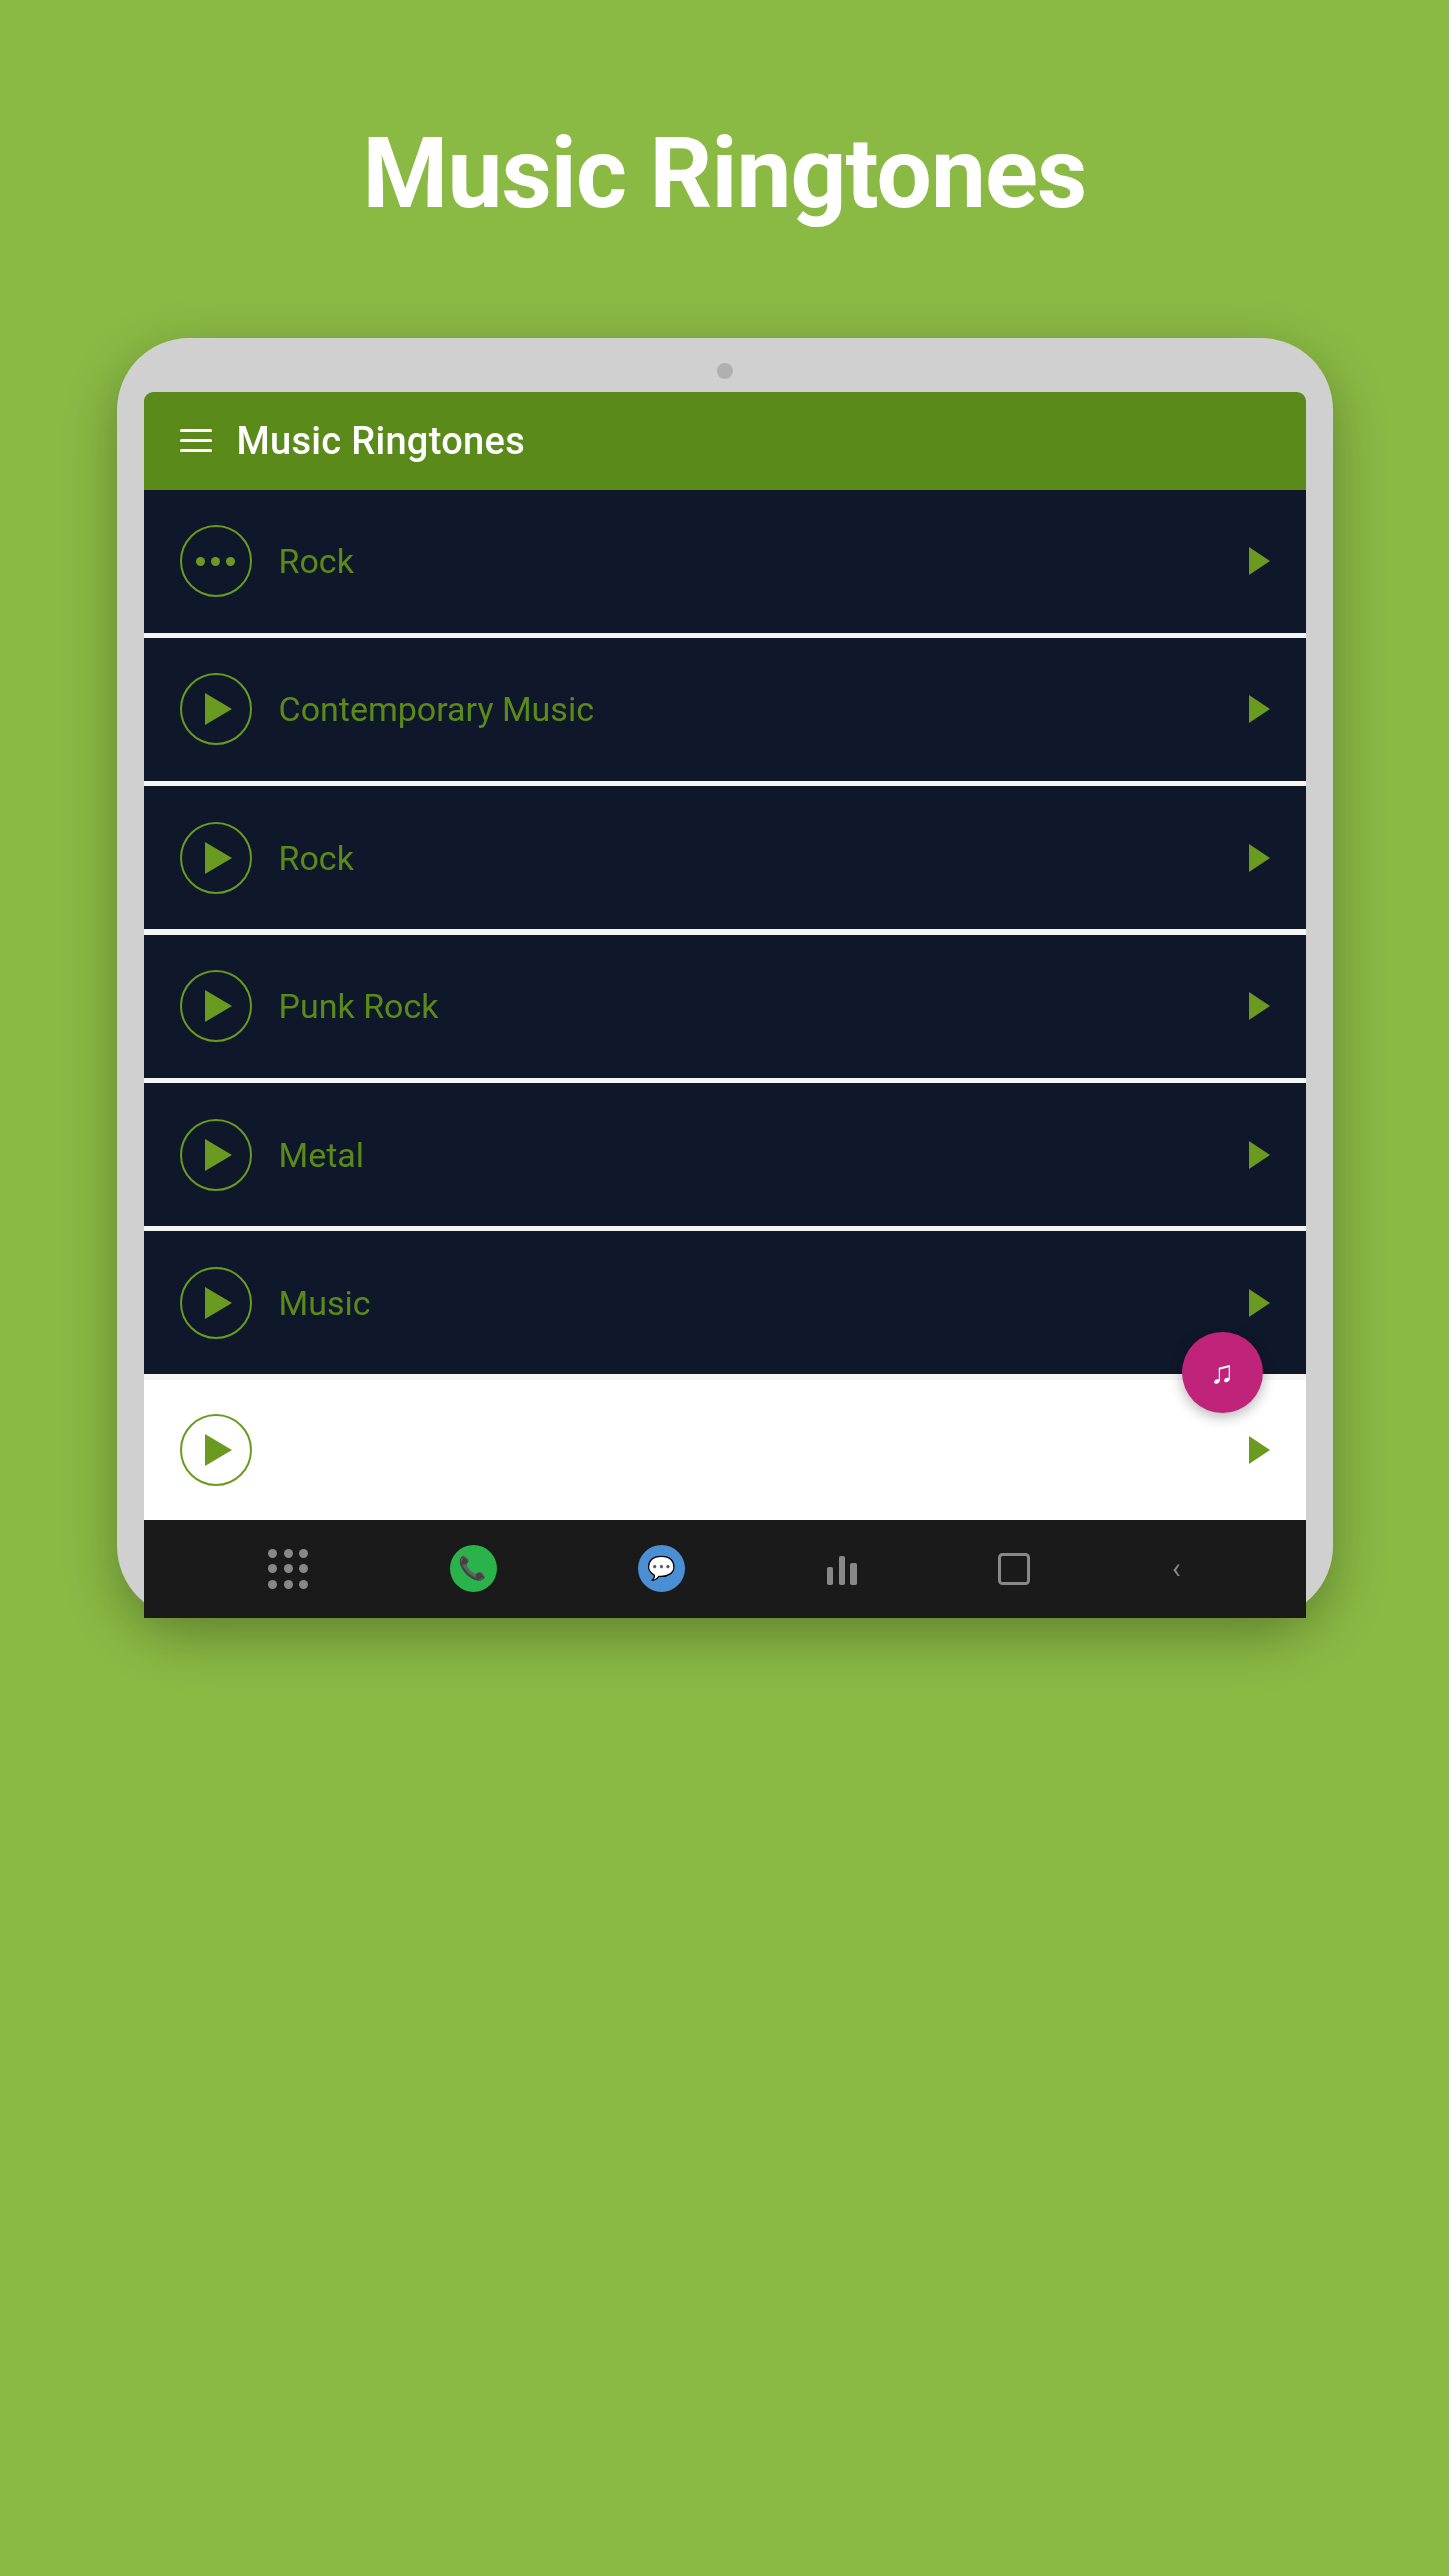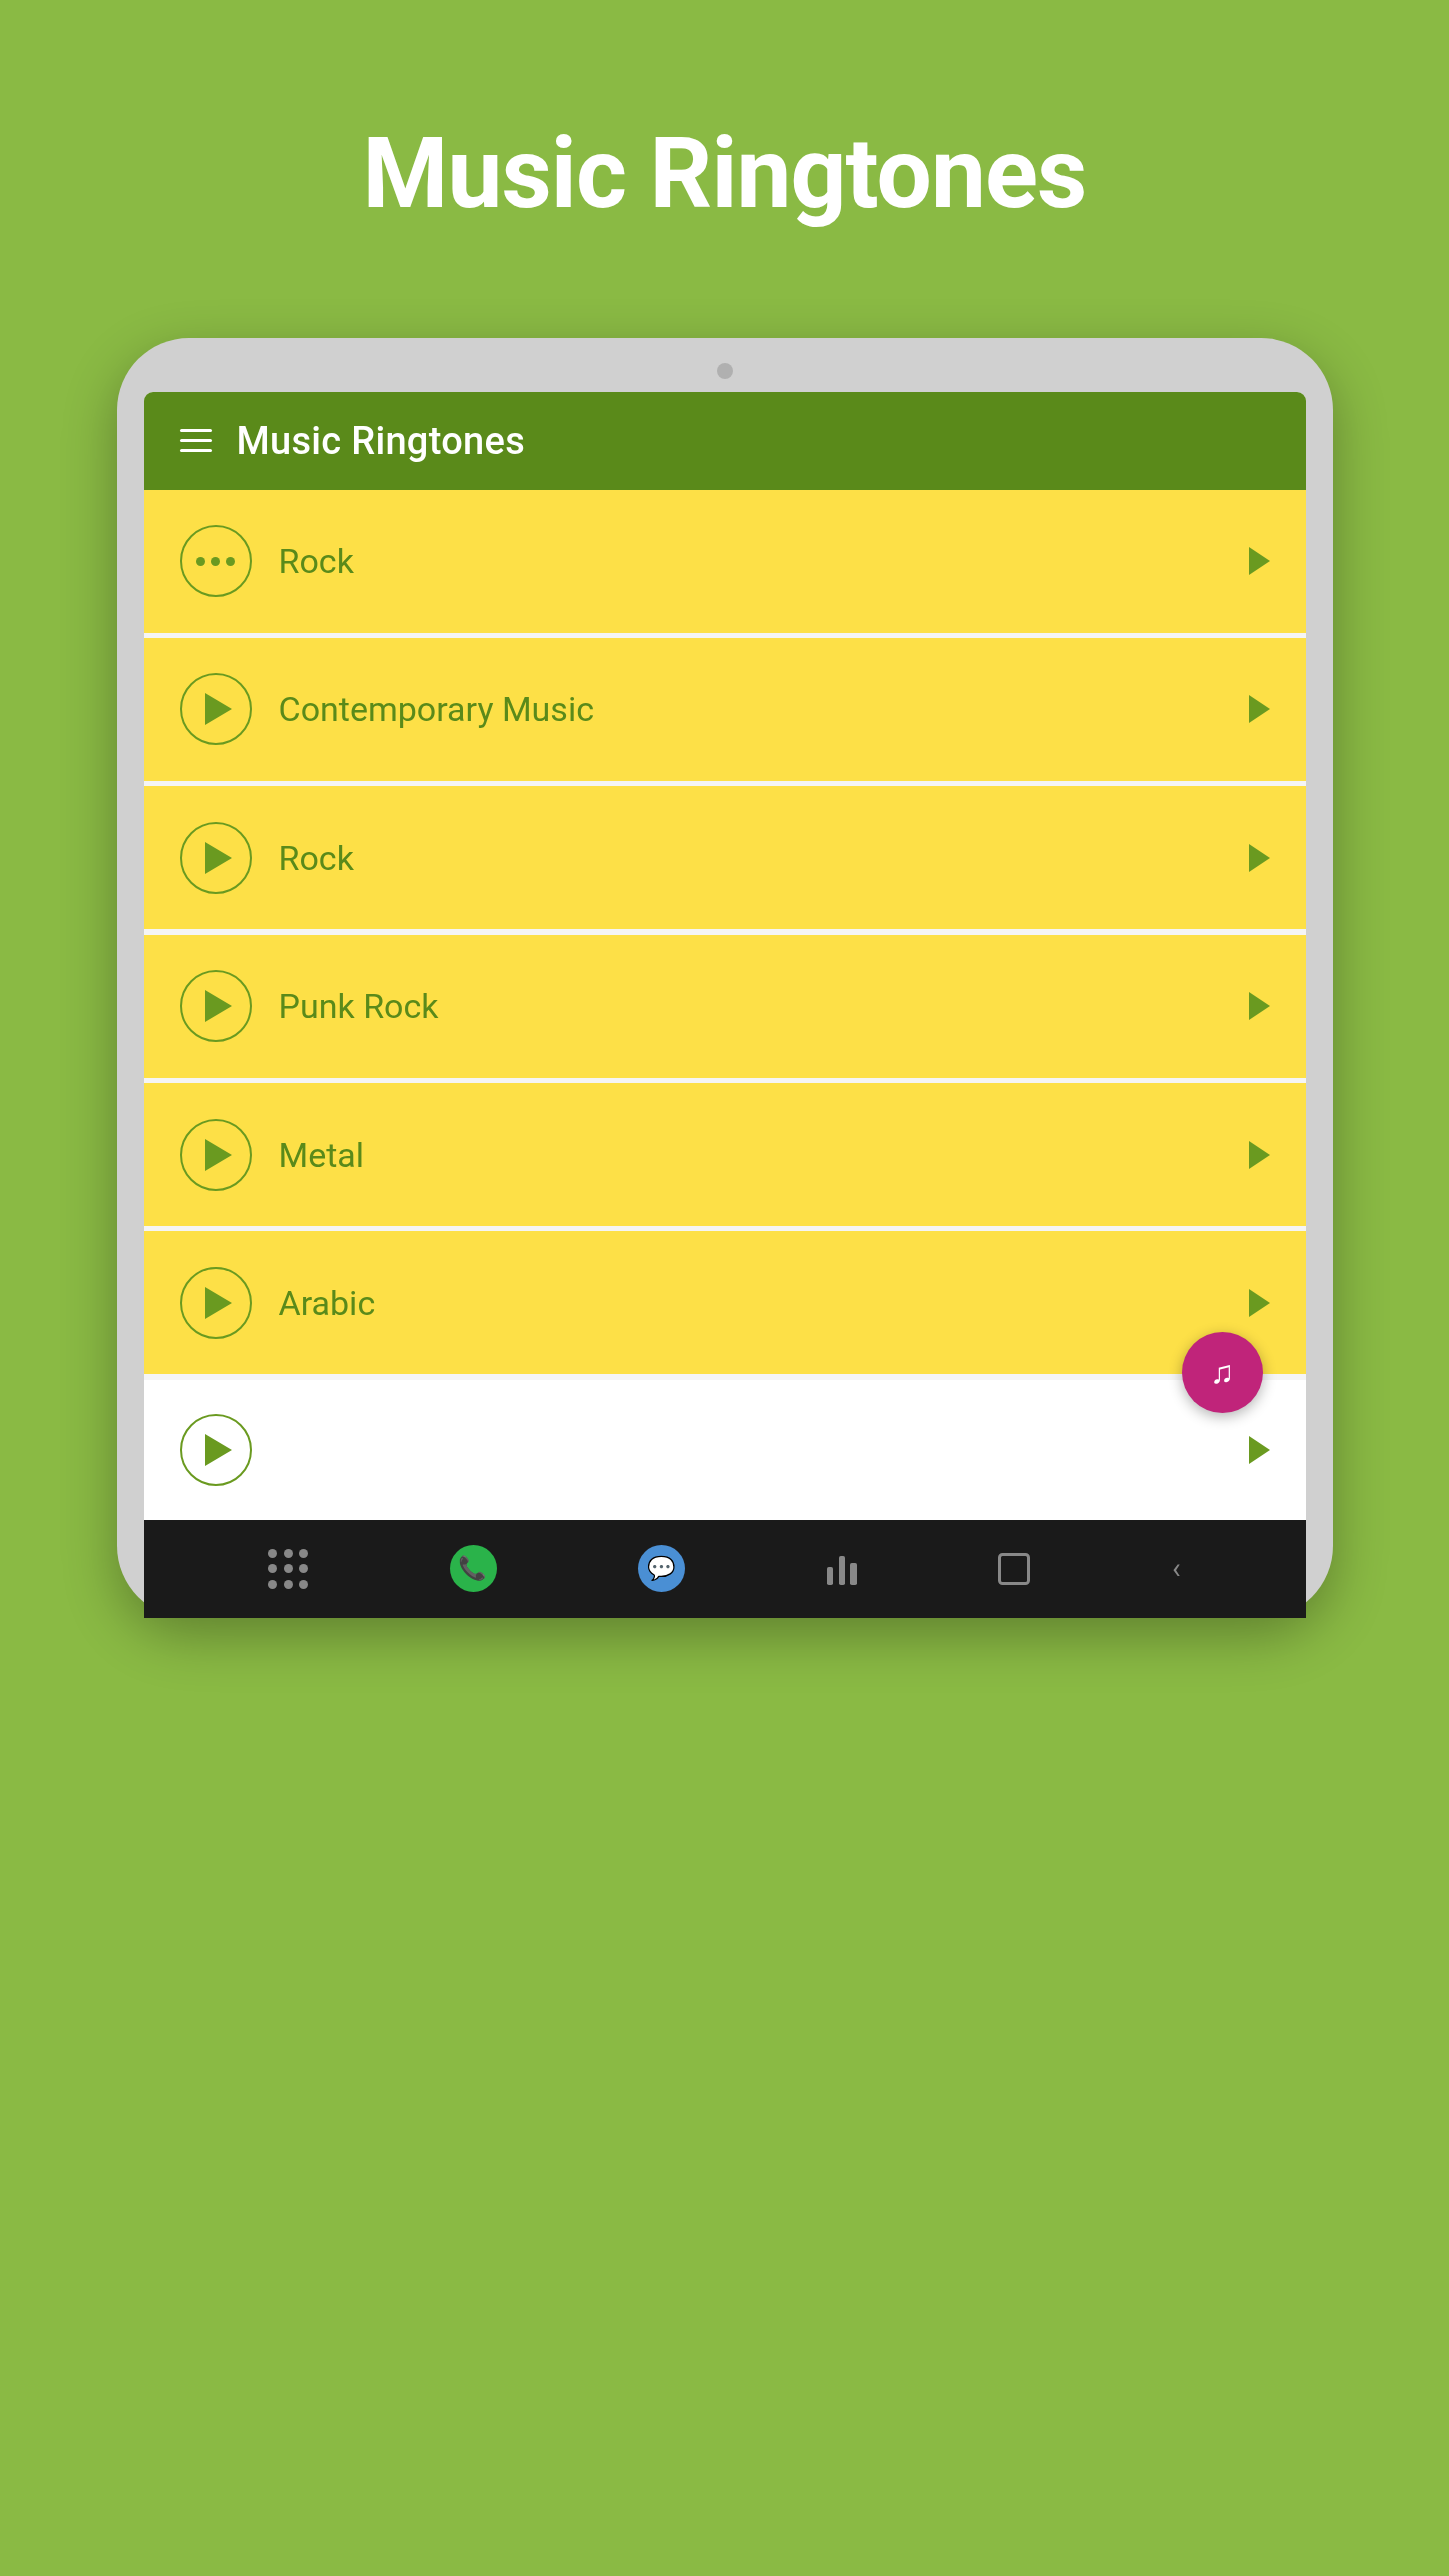--- a/index.html
+++ b/index.html
@@ -82,21 +82,21 @@
       font-size: 38px;
       font-weight: 500;
       letter-spacing: 0.3px;
     }
 
     .list-container {
       background: #f5f5f5;
     }
 
     .list-item {
-      background: #fde047;
+      background: #0f172a;
       margin-bottom: 5.4px;
       padding: 34px 36px;
       display: flex;
       align-items: center;
       justify-content: space-between;
       cursor: pointer;
       min-height: 143px;
     }
 
     .list-item-left {
@@ -340,21 +340,21 @@
           <span class="item-label">Metal</span>
         </div>
         <div class="chevron-right"></div>
       </div>
 
       <div class="list-item">
         <div class="list-item-left">
           <div class="play-btn">
             <div class="play-icon"></div>
           </div>
-          <span class="item-label">Arabic</span>
+          <span class="item-label">Music</span>
         </div>
         <div class="chevron-right"></div>
       </div>
 
       <div class="partial-item">
         <div class="list-item-left">
           <div class="play-btn">
             <div class="play-icon"></div>
           </div>
         </div>

